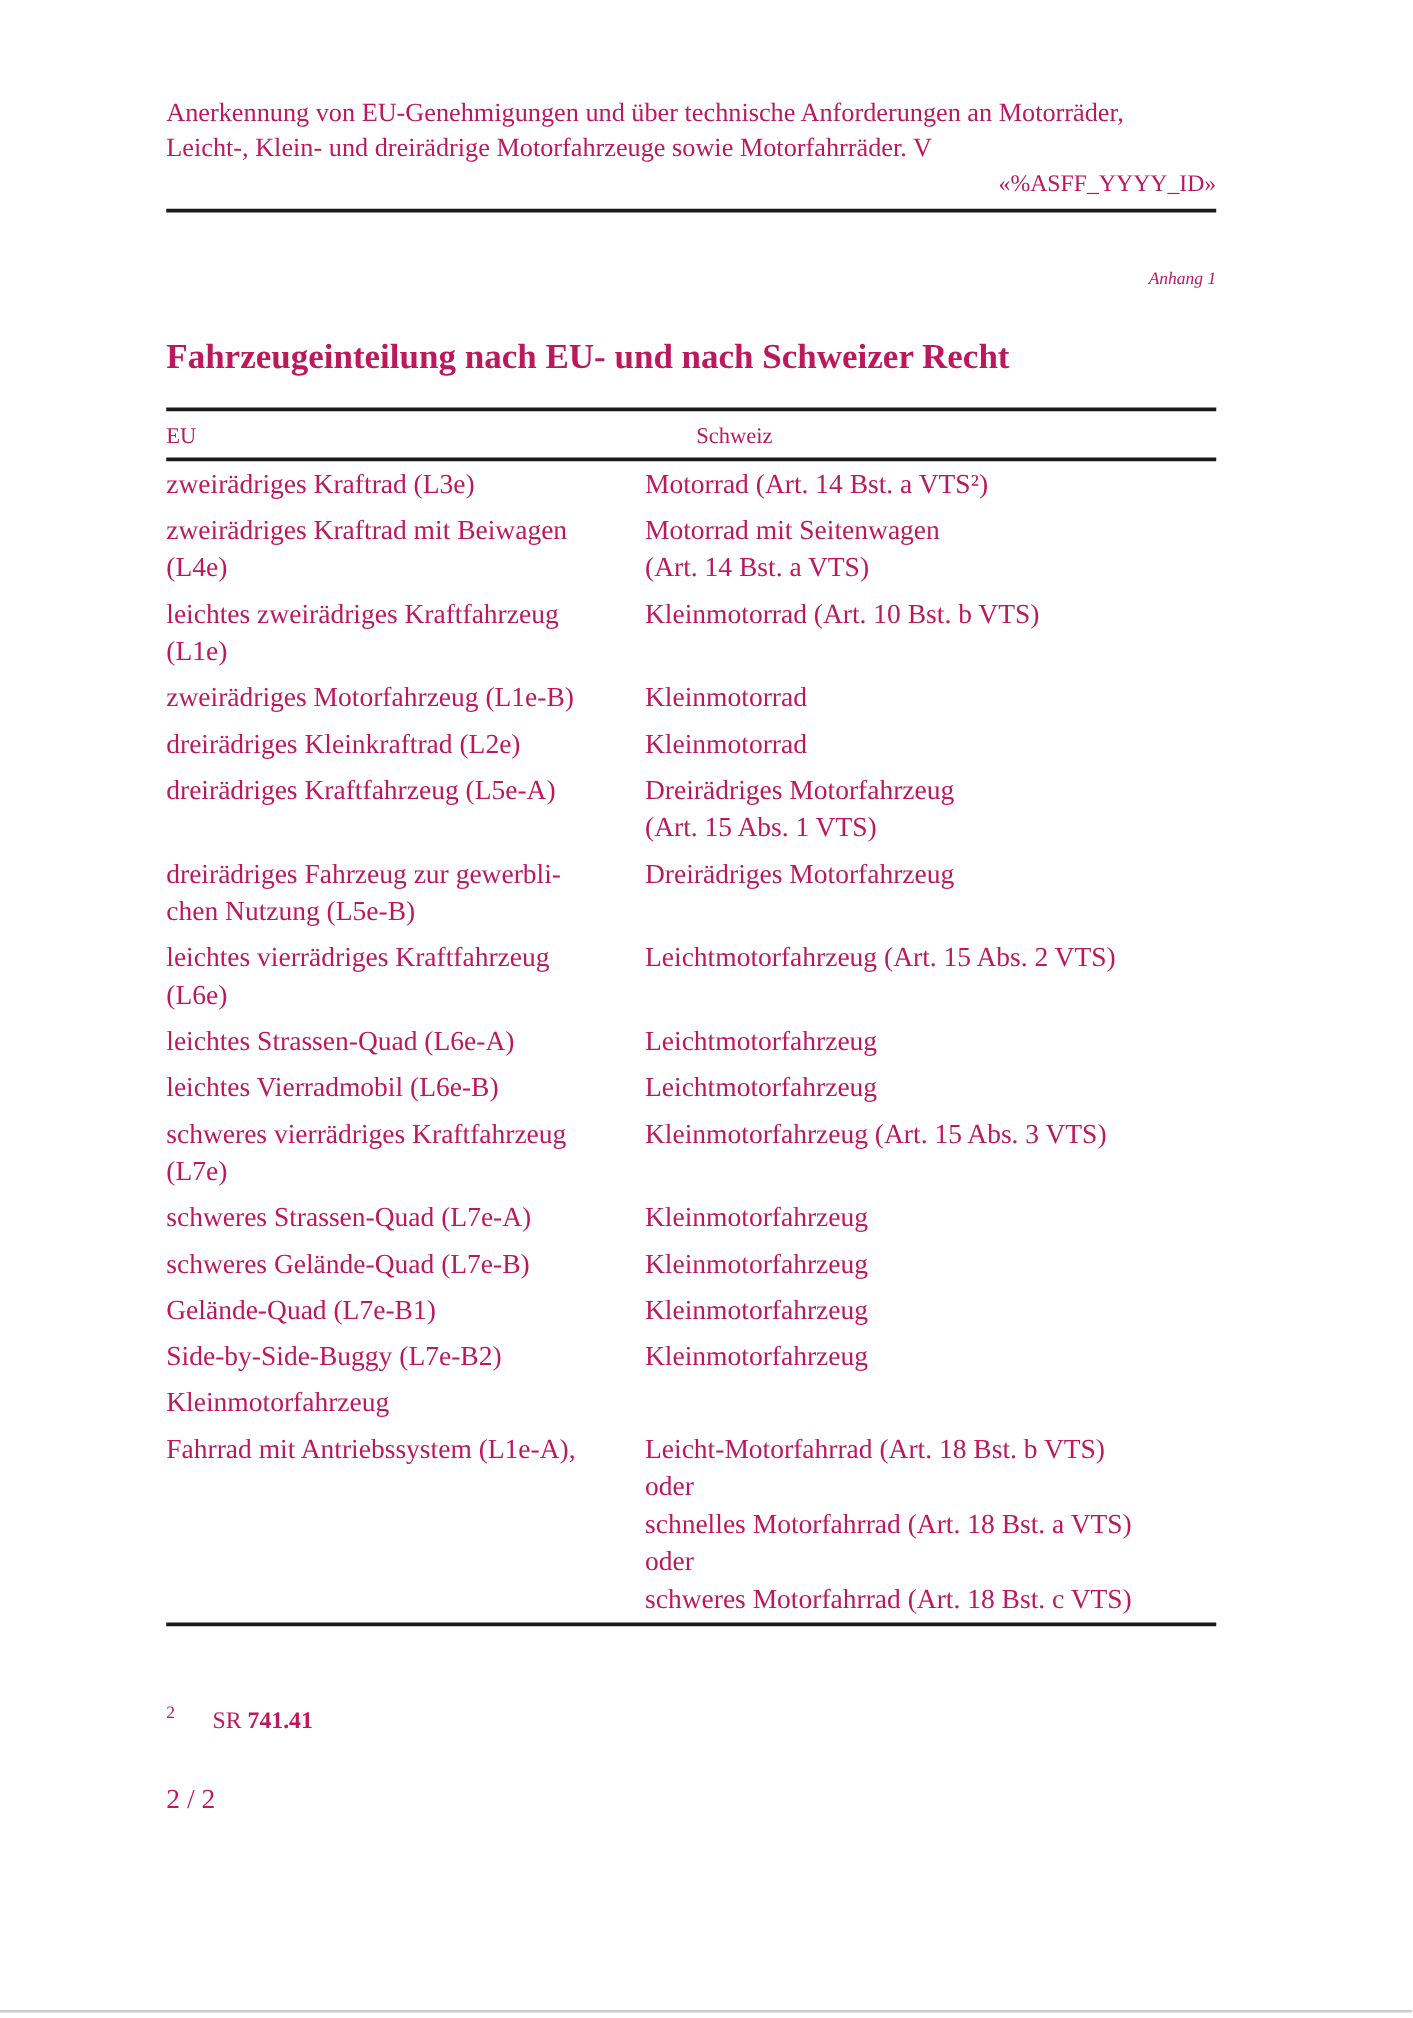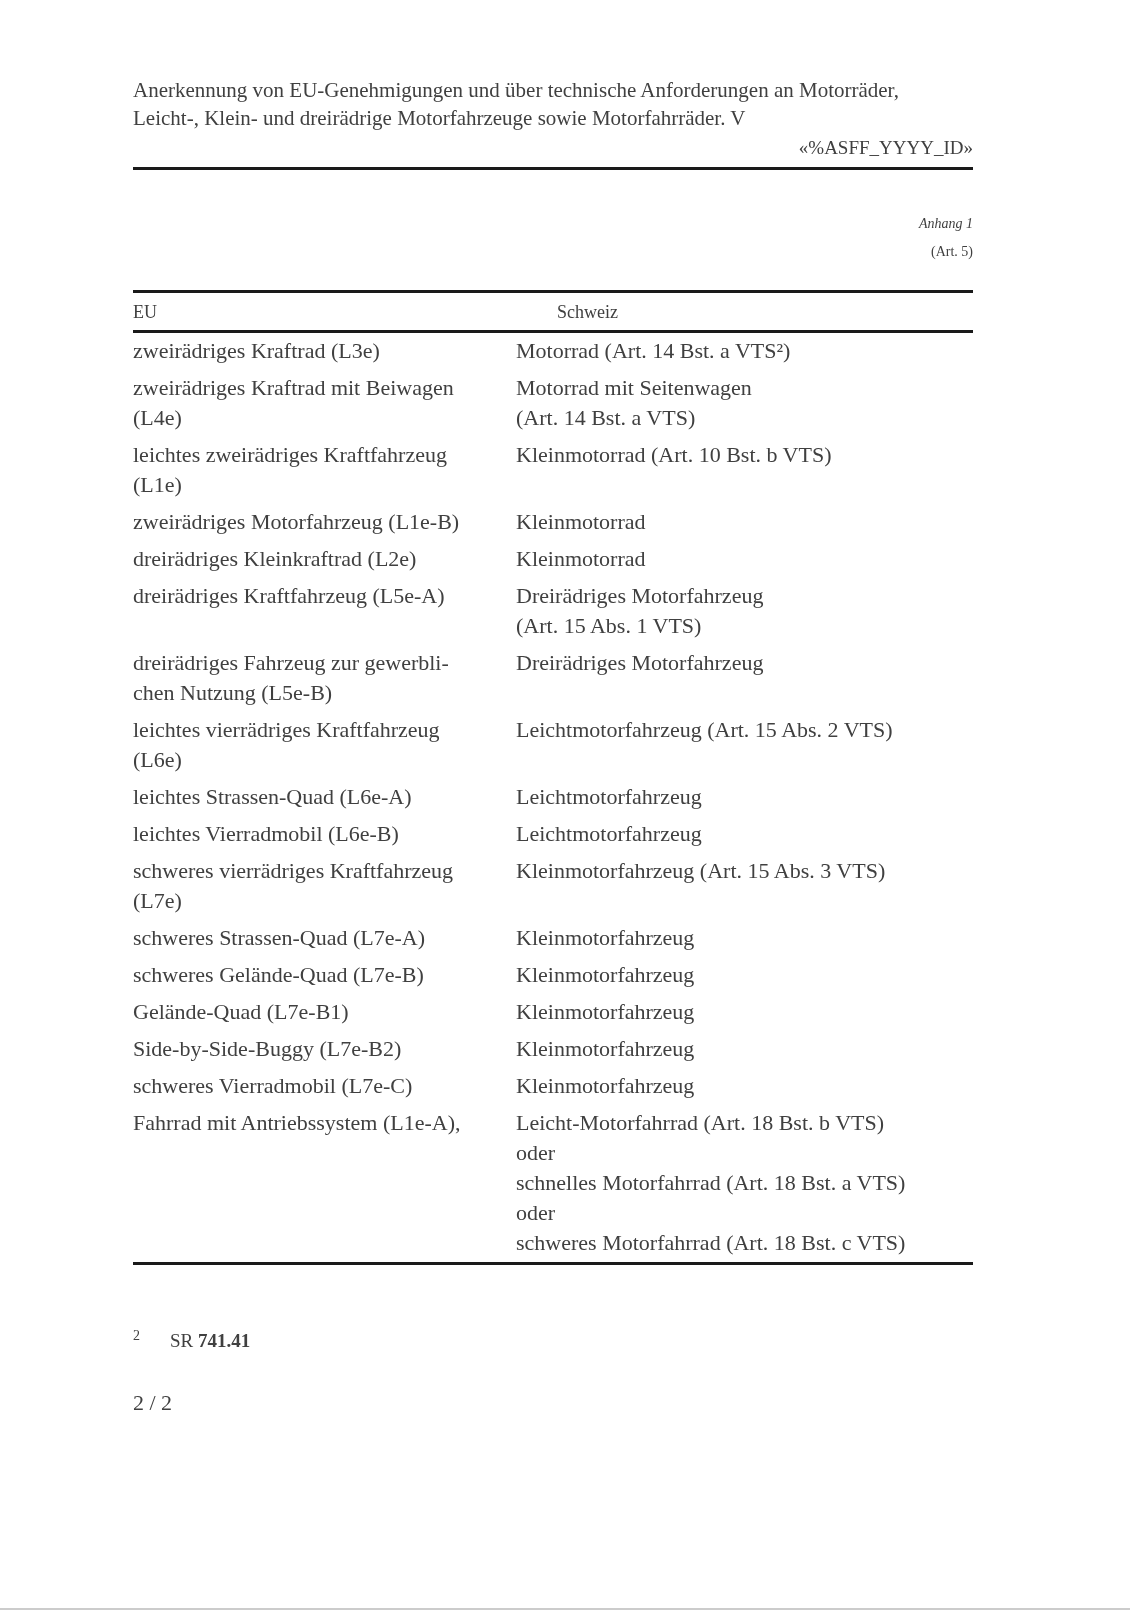--- a/index.html
+++ b/index.html
@@ -6,21 +6,21 @@
     margin: 0;
     padding: 0;
     background: #ffffff;
   }
   .page {
     position: relative;
     width: 1130px;
     height: 1614px;
     background: #ffffff;
     font-family: "Liberation Serif", "DejaVu Serif", serif;
-    color: #404040;
+    color: #be185d;
     overflow: hidden;
   }
   .content {
     margin-left: 133px;
     margin-right: 157px; 
   }
   
   .doc-header {
     padding-top: 76px;
     font-size: 21px;
@@ -121,23 +121,23 @@
 
     <div class="doc-header">Anerkennung von EU-Genehmigungen und über technische Anforderungen an Motorräder,
 Leicht-, Klein- und dreirädrige Motorfahrzeuge sowie Motorfahrräder. V</div>
 
     <div class="doc-id">«%ASFF_YYYY_ID»</div>
 
     <hr class="header-rule">
 
     <div class="annex-block">
       <div class="annex-label">Anhang 1</div>
-      <div class="annex-article">(Art. 5)</div>
     </div>
 
+    <h1 class="doc-title">Fahrzeugeinteilung nach EU- und nach Schweizer Recht</h1>
 
     <div class="veh-table">
       <hr class="rule">
       <div class="col-headers">
         <span class="col-eu">EU</span>
         <span class="col-ch">Schweiz</span>
       </div>
       <hr class="rule">
       <div id="table-body">
           <div class="t-row">
@@ -201,21 +201,20 @@
           </div>
           <div class="t-row">
             <div class="t-cell eu">Gelände-Quad (L7e-B1)</div>
             <div class="t-cell ch">Kleinmotorfahrzeug</div>
           </div>
           <div class="t-row">
             <div class="t-cell eu">Side-by-Side-Buggy (L7e-B2)</div>
             <div class="t-cell ch">Kleinmotorfahrzeug</div>
           </div>
           <div class="t-row">
-            <div class="t-cell eu">schweres Vierradmobil (L7e-C)</div>
             <div class="t-cell ch">Kleinmotorfahrzeug</div>
           </div>
           <div class="t-row">
             <div class="t-cell eu">Fahrrad mit Antriebssystem (L1e-A),</div>
             <div class="t-cell ch">Leicht-Motorfahrrad (Art. 18 Bst. b VTS)
 oder
 schnelles Motorfahrrad (Art. 18 Bst. a VTS)
 oder
 schweres Motorfahrrad (Art. 18 Bst. c VTS)</div>
           </div>

